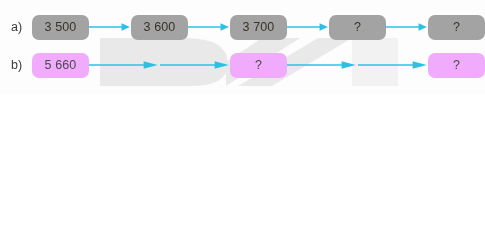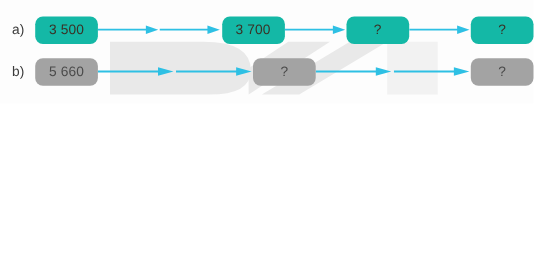--- a/index.html
+++ b/index.html
@@ -63,22 +63,22 @@
     height: 25px;
     border-radius: 7px;
     display: flex;
     align-items: center;
     justify-content: center;
     font-size: 12.5px;
     color: #2f2f2f;
     letter-spacing: 0.1px;
     white-space: nowrap;
   }
-  #row-a .cell { background: #14b8a6; color: #3a3226; }
-  #row-b .cell { background: #a3a3a3; color: #4a4a4a; }
+  #row-a .cell { background: #a3a3a3; color: #3a3226; }
+  #row-b .cell { background: #f0abfc; color: #4a4a4a; }
 
   .arrow {
     flex: 1 1 auto;
     height: 12px;
     position: relative;
     min-width: 18px;
   }
   .arrow svg { display: block; width: 100%; height: 12px; }
 </style>
 </head>
@@ -103,20 +103,21 @@
 
       <div class="cell">3 500</div>
 
       <div class="arrow">
         <svg viewBox="0 0 40 12" preserveAspectRatio="none" xmlns="http://www.w3.org/2000/svg">
           <line x1="0" y1="6" x2="33" y2="6" stroke="#2ec0e4" stroke-width="1.6"></line>
           <path d="M31 2.2 L39 6 L31 9.8 Z" fill="#2ec0e4"></path>
         </svg>
       </div>
 
+      <div class="cell">3 600</div>
 
       <div class="arrow">
         <svg viewBox="0 0 40 12" preserveAspectRatio="none" xmlns="http://www.w3.org/2000/svg">
           <line x1="0" y1="6" x2="33" y2="6" stroke="#2ec0e4" stroke-width="1.6"></line>
           <path d="M31 2.2 L39 6 L31 9.8 Z" fill="#2ec0e4"></path>
         </svg>
       </div>
 
       <div class="cell">3 700</div>
 

